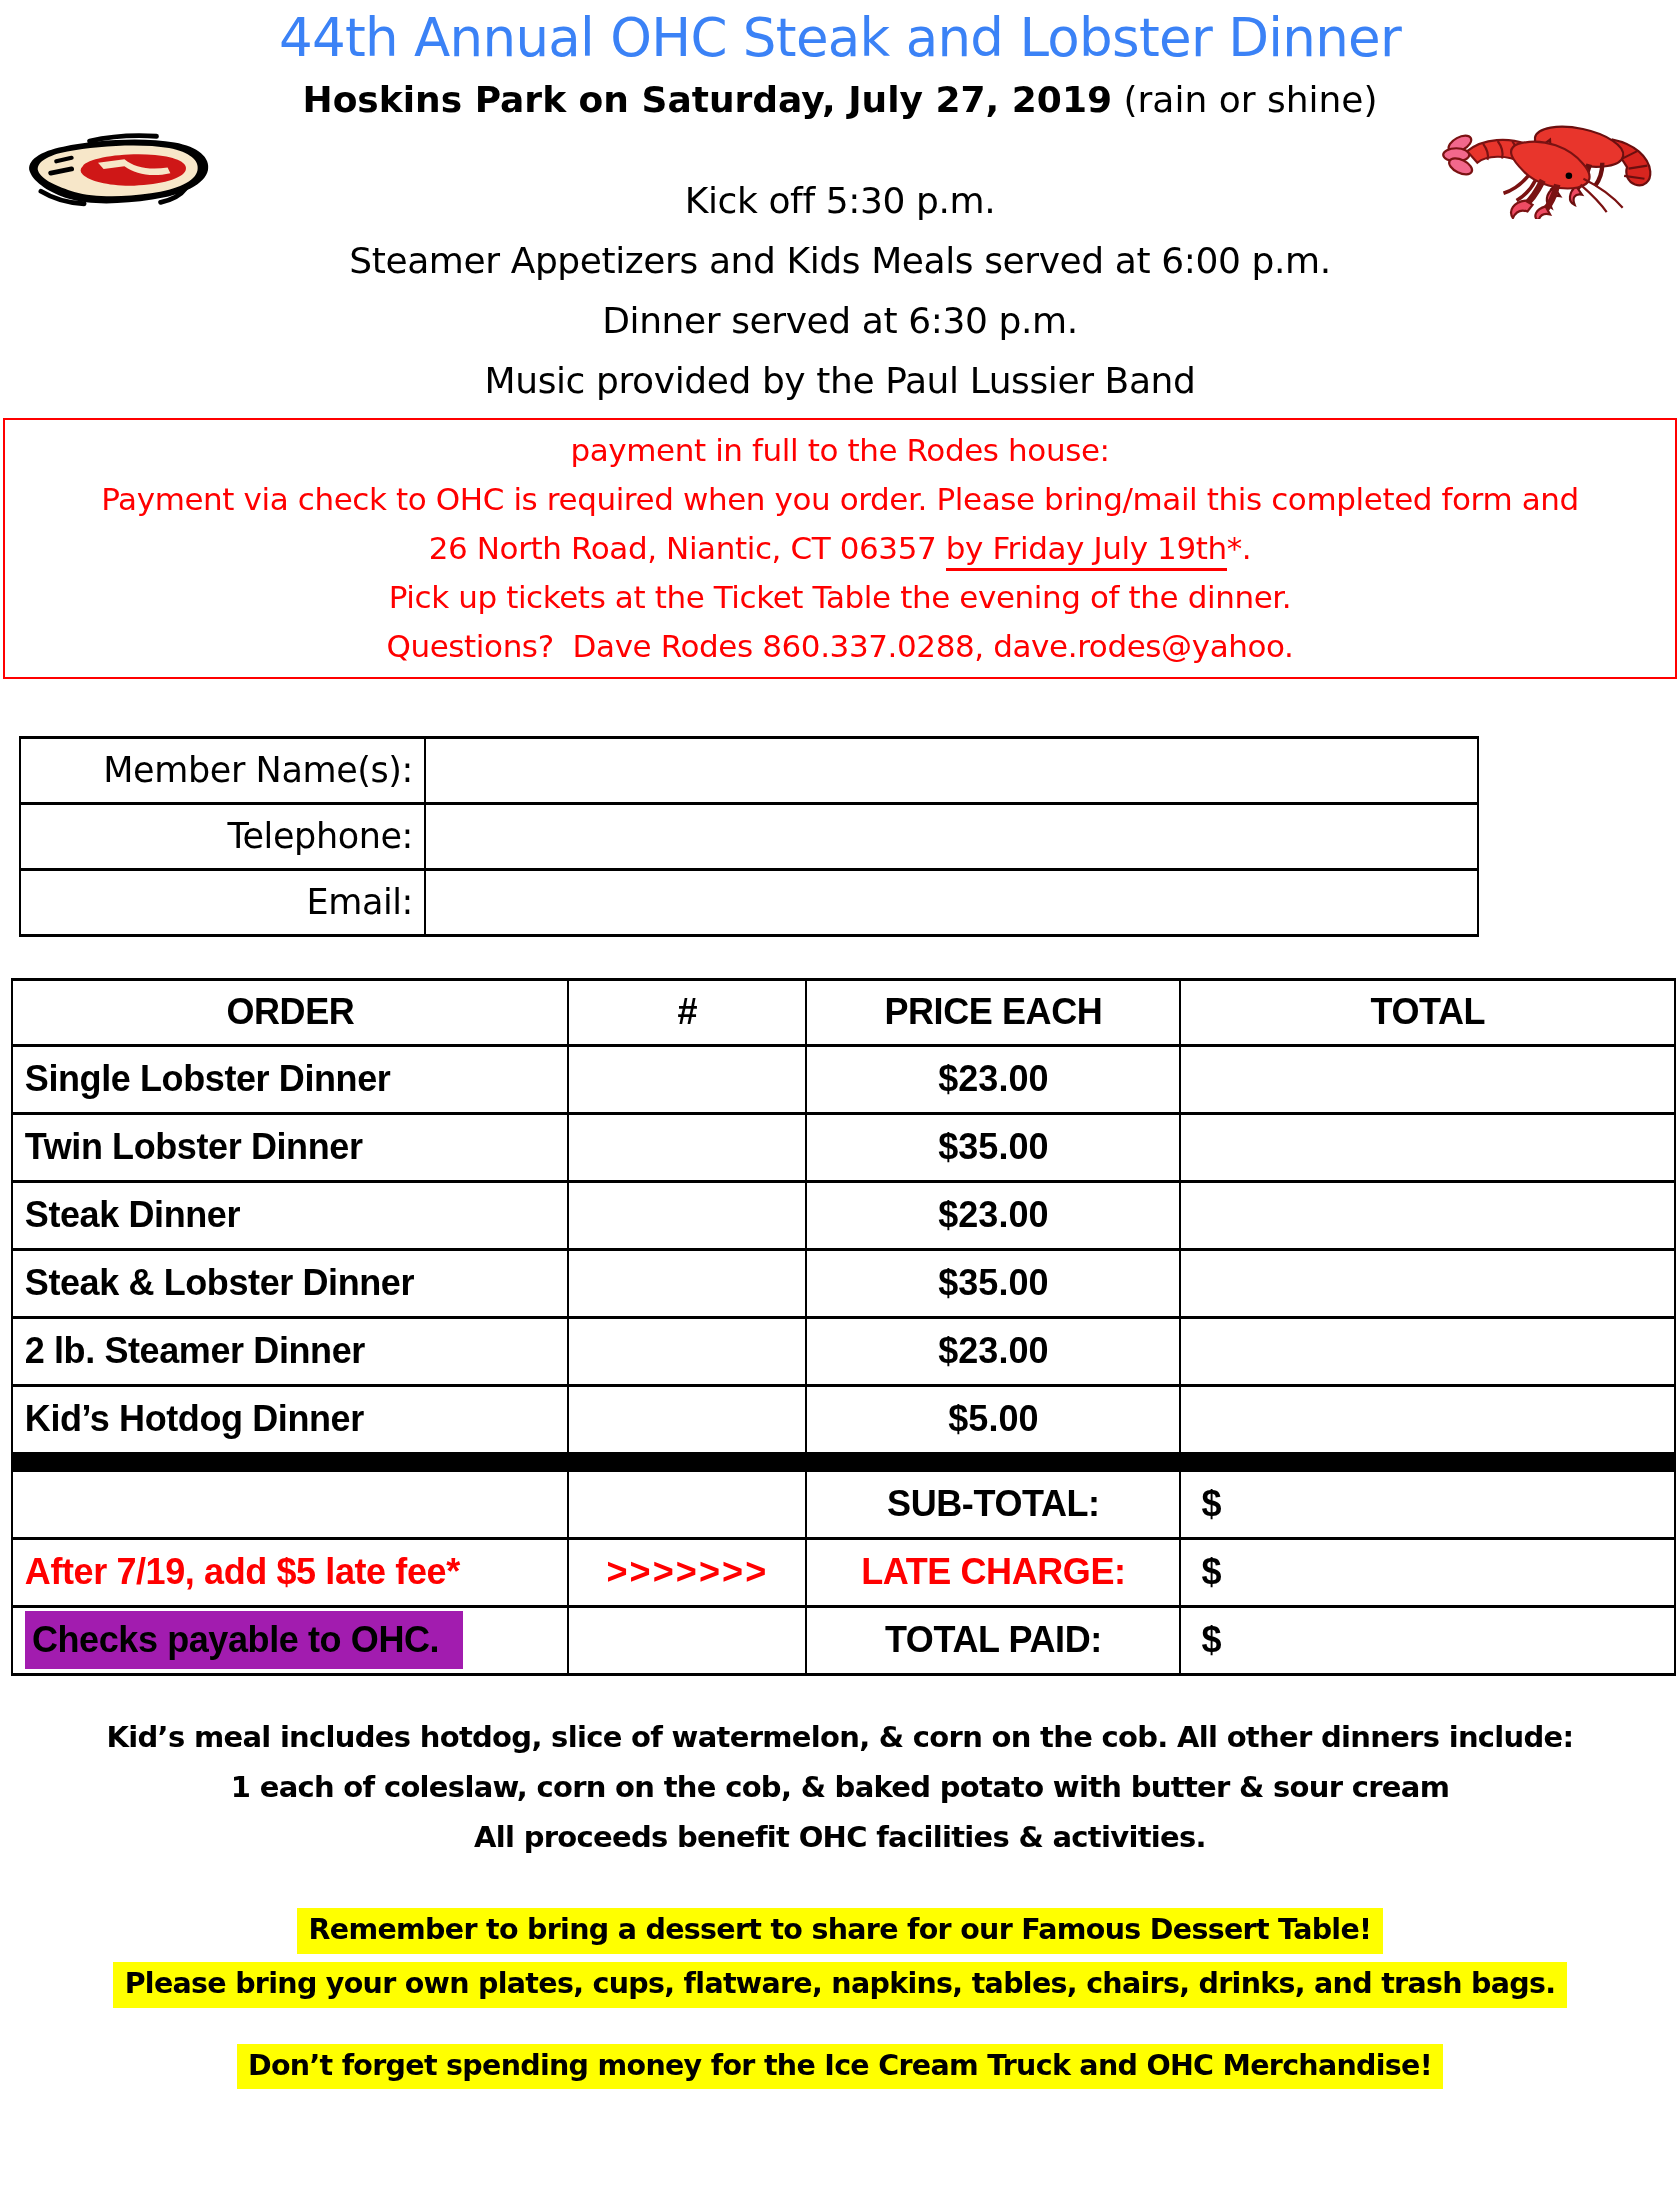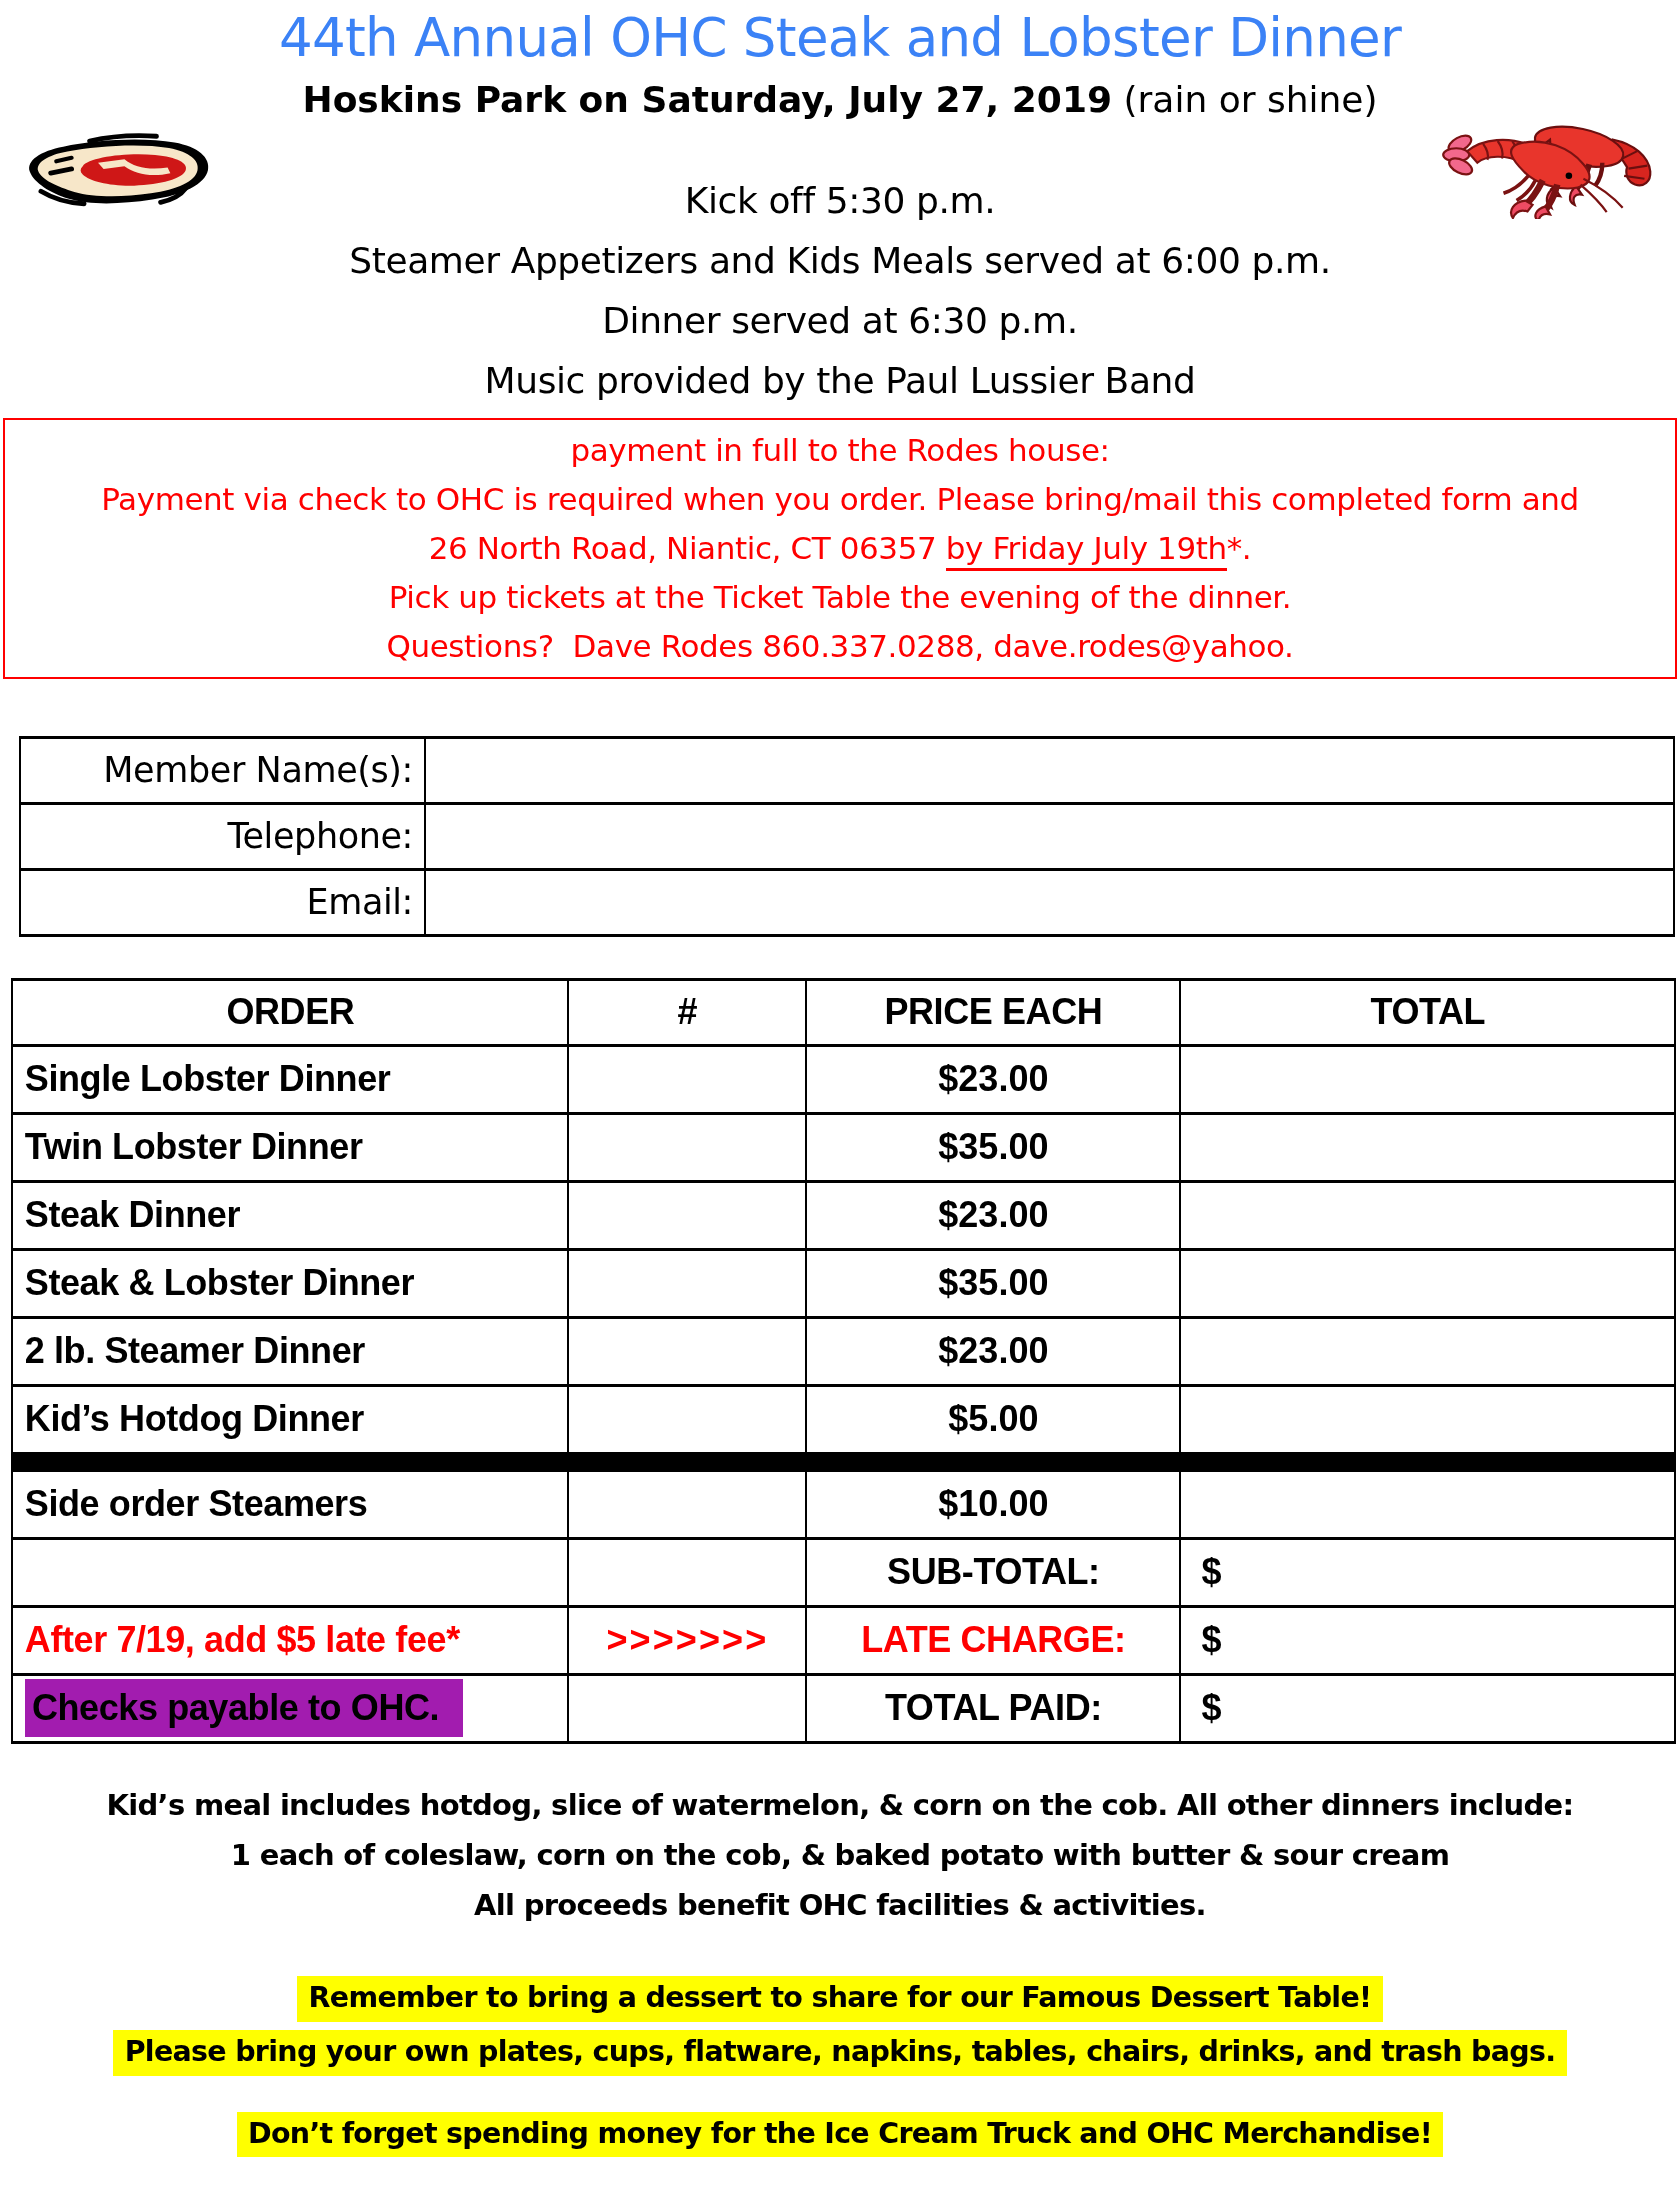--- a/index.html
+++ b/index.html
@@ -26,21 +26,21 @@
 
   
   .payment-box{
     margin:7.1px 2.9px 0 2.9px;border:2.1px solid #ff0000;color:#ff0000;
     text-align:center;font-size:31px;line-height:49px;padding:5.7px 4.3px;letter-spacing:-0.4px;
   }
   .payment-box .us{border-bottom:3.6px solid #ff0000;padding-bottom:2.1px;}
 
   
   .member-table{
-    border-collapse:collapse;table-layout:fixed;margin:57px 0 0 19px;width:1656px;
+    border-collapse:collapse;table-layout:fixed;margin:57px 0 0 19px;width:1460px;
   }
   .member-table td{
     border:2.1px solid #000;border-top-width:3.6px;border-bottom-width:3.6px;
     height:61px;font-size:35px;letter-spacing:-0.4px;
   }
   .member-table .mlabel{width:391px;text-align:right;padding-right:11.4px;}
   .member-table .mvalue{background:#fff;}
 
   
   .order-table{
@@ -206,26 +206,20 @@
       <tr>
         <td class="name">Kid’s Hotdog Dinner</td>
         <td></td>
         <td class="price">$5.00</td>
         <td></td>
       </tr>
       <tr class="divider">
           <td colspan="4"></td>
         </tr>
       <tr>
-        <td class="name">Side order Steamers</td>
-        <td></td>
-        <td class="price">$10.00</td>
-        <td></td>
-      </tr>
-      <tr>
         <td></td>
         <td></td>
         <td class="sumlabel">SUB-TOTAL:</td>
         <td class="dollar">$</td>
       </tr>
       <tr>
         <td class="name red">After 7/19, add $5 late fee*</td>
         <td class="arrows red">&gt;&gt;&gt;&gt;&gt;&gt;&gt;</td>
         <td class="sumlabel red">LATE CHARGE:</td>
         <td class="dollar">$</td>

